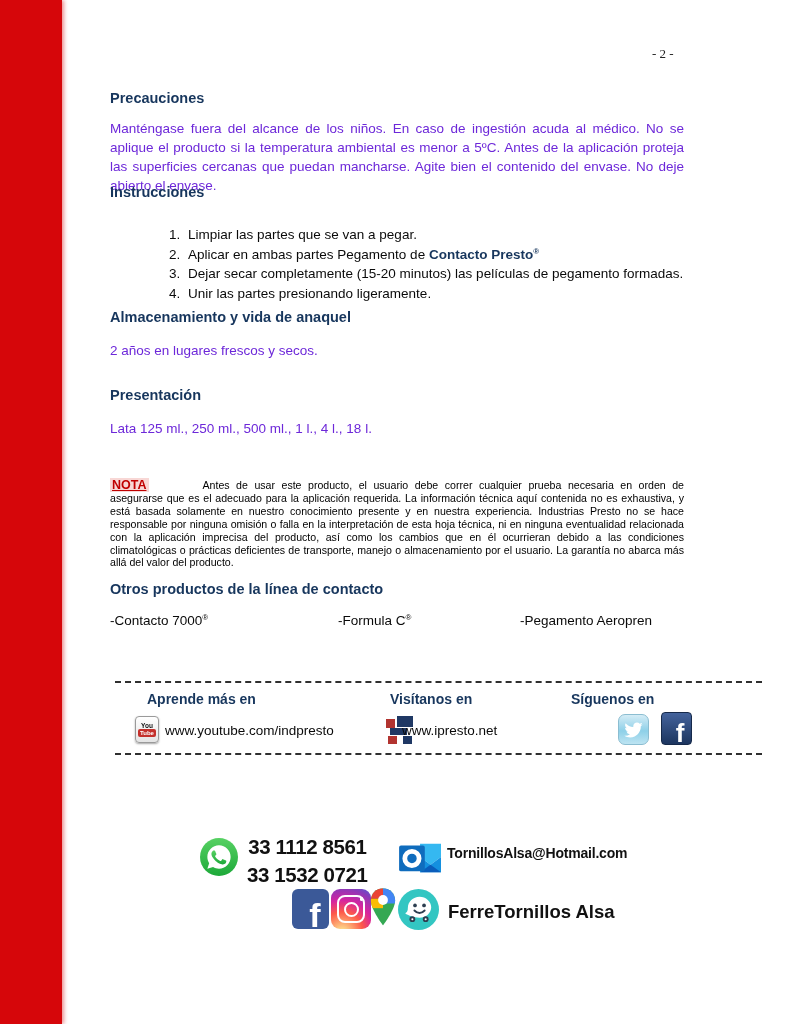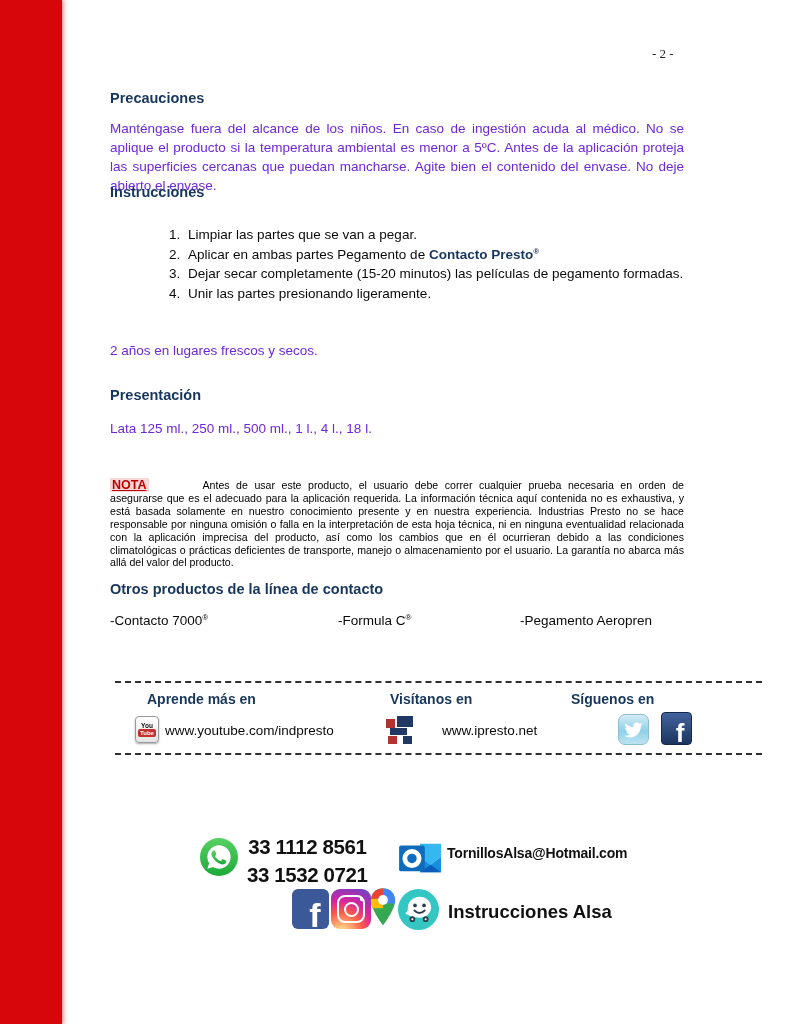--- a/index.html
+++ b/index.html
@@ -80,20 +80,21 @@
   <p class="body-text" style="top:119px">Manténgase fuera del alcance de los niños. En caso de ingestión acuda al médico. No se aplique el producto si la temperatura ambiental es menor a 5ºC. Antes de la aplicación proteja las superficies cercanas que puedan mancharse. Agite bien el contenido del envase. No deje abierto el envase.</p>
 
   <h2 class="h" style="top:184px">Instrucciones</h2>
   <ol class="inst-list">
     <li><span>Limpiar las partes que se van a pegar.</span><span class="brand"></span><sup class="brand"></sup></li>
     <li><span>Aplicar en ambas partes Pegamento de </span><span class="brand">Contacto Presto</span><sup class="brand">®</sup></li>
     <li><span>Dejar secar completamente (15-20 minutos) las películas de pegamento formadas.</span><span class="brand"></span><sup class="brand"></sup></li>
     <li><span>Unir las partes presionando ligeramente.</span><span class="brand"></span><sup class="brand"></sup></li>
   </ol>
 
+  <h2 class="h" style="top:309px">Almacenamiento y vida de anaquel</h2>
   <p class="body-text single-line" style="top:341px">2 años en lugares frescos y secos.</p>
 
   <h2 class="h" style="top:387px">Presentación</h2>
   <p class="body-text single-line" style="top:419px">Lata 125 ml., 250 ml., 500 ml., 1 l., 4 l., 18 l.</p>
 
   <p class="nota-wrap"><span class="nota-label">NOTA</span><span class="nota-gap"></span><span>Antes de usar este producto, el usuario debe correr cualquier prueba necesaria en orden de asegurarse que es el adecuado para la aplicación requerida. La información técnica aquí contenida no es exhaustiva, y está basada solamente en nuestro conocimiento presente y en nuestra experiencia. Industrias Presto no se hace responsable por ninguna omisión o falla en la interpretación de esta hoja técnica, ni en ninguna eventualidad relacionada con la aplicación imprecisa del producto, así como los cambios que en él ocurrieran debido a las condiciones climatológicas o prácticas deficientes de transporte, manejo o almacenamiento por el usuario. La garantía no abarca más allá del valor del producto.</span></p>
 
   <h2 class="h" style="top:581px">Otros productos de la línea de contacto</h2>
   <span class="product" style="left:110px;top:613px"><span>-Contacto 7000</span><sup>®</sup></span>
   <span class="product" style="left:338px;top:613px"><span>-Formula C</span><sup>®</sup></span>
@@ -111,21 +112,21 @@
   </div>
   <span class="f-url" style="left:165px;top:723px">www.youtube.com/indpresto</span>
 
   <div class="ipl">
     <span class="blk-red" style="left:0;top:3px;width:9px;height:9px"></span>
     <span class="blk-navy" style="left:11px;top:0;width:16px;height:11px"></span>
     <span class="blk-navy" style="left:4px;top:12px;width:17px;height:7px"></span>
     <span class="blk-red" style="left:2px;top:20px;width:9px;height:8px"></span>
     <span class="blk-navy" style="left:17px;top:20px;width:9px;height:8px"></span>
   </div>
-  <span class="f-url" style="left:442px;top:723px">www.ipresto.net</span>
+  <span class="f-url" style="left:402px;top:723px">www.ipresto.net</span>
 
   <div class="tw">
     <svg width="21" height="21" viewBox="0 0 24 24">
         <path fill="#fff" d="M22.46 6c-.77.35-1.6.58-2.46.69.89-.53 1.56-1.37 1.88-2.38-.83.5-1.75.85-2.72 1.05C18.37 4.5 17.26 4 16 4c-2.35 0-4.27 1.92-4.27 4.29 0 .34.04.67.11.98C8.28 9.09 5.11 7.38 3 4.79c-.37.63-.58 1.37-.58 2.15 0 1.49.75 2.81 1.91 3.56-.71 0-1.37-.2-1.95-.5v.03c0 2.08 1.48 3.82 3.44 4.21a4.22 4.22 0 0 1-1.93.07 4.28 4.28 0 0 0 4 2.98 8.52 8.52 0 0 1-5.33 1.84c-.34 0-.68-.02-1.02-.06C3.44 20.29 5.7 21 8.12 21 16 21 20.33 14.46 20.33 8.79c0-.19 0-.37-.01-.56.84-.6 1.56-1.36 2.14-2.23z"></path>
       </svg>
   </div>
   <div class="fb-f">
     <span class="f-letter">f</span>
   </div>
 
@@ -190,14 +191,14 @@
       <path fill="#fff" d="M21 7.5c-6.3 0-11.4 4.9-11.4 11 0 2.1-.4 3.8-1.9 4.6-.6.3-.5 1.1.1 1.4 2.4 1.2 7.1 3.5 13.2 3.5 6.3 0 11.4-4.6 11.4-10.2S27.3 7.5 21 7.5z"></path>
       <circle cx="16.6" cy="16" r="1.8" fill="#2d3e50"></circle>
       <circle cx="25.4" cy="16" r="1.8" fill="#2d3e50"></circle>
       <path d="M16 21q5 5 10 0" stroke="#2d3e50" stroke-width="1.8" fill="none" stroke-linecap="round"></path>
       <circle cx="14" cy="29.5" r="2.8" fill="#2d3e50"></circle>
         <circle cx="14" cy="29.5" r="1" fill="#fff"></circle>
       <circle cx="27" cy="29.5" r="2.8" fill="#2d3e50"></circle>
         <circle cx="27" cy="29.5" r="1" fill="#fff"></circle>
     </svg>
   </div>
-  <span class="social-name">Instrucciones Alsa</span>
+  <span class="social-name">FerreTornillos Alsa</span>
 </div>
 
 </body></html>

